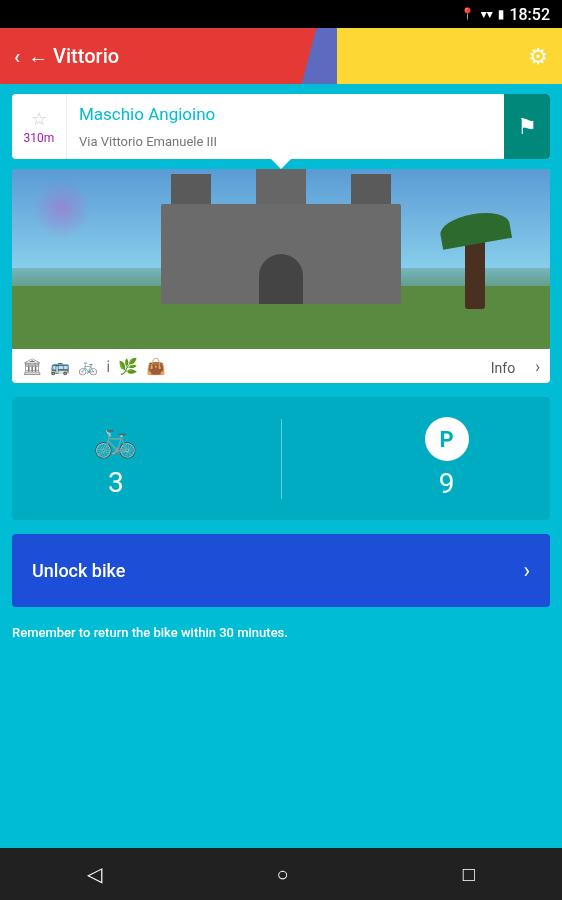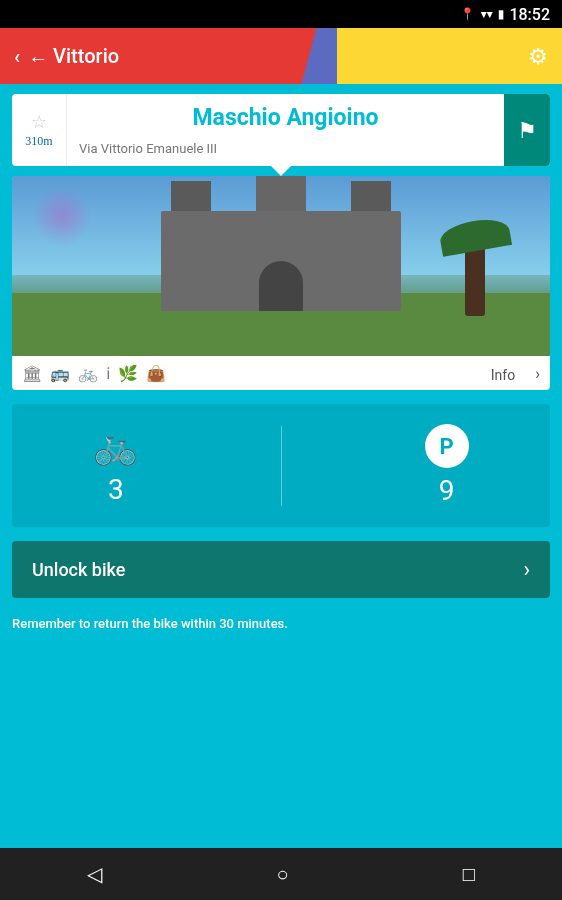--- a/index.html
+++ b/index.html
@@ -115,33 +115,31 @@
       padding: 10px 10px;
       min-width: 55px;
       border-right: 1px solid #eee;
     }
     .star-icon {
       font-size: 18px;
       color: #ccc;
     }
     .distance-text {
       font-size: 12px;
-      color: #0369a1;
+      color: #a21caf;
       margin-top: 2px;
-      font-family: Liberation Serif, serif;
     }
     .location-info {
       flex: 1;
       padding: 10px 12px;
     }
     .location-name {
-      font-size: 23px;
-      font-weight: 700;
+      font-size: 17px;
+      font-weight: 400;
       color: #00BCD4;
-      text-align: center;
     }
     .location-address {
       font-size: 13px;
       color: #777;
       margin-top: 10px;
     }
     .nav-button {
       background: #00897B;
       width: 46px;
       min-width: 46px;
@@ -247,23 +245,23 @@
     }
     .parking-letter {
       color: #00ACC1;
       font-size: 22px;
       font-weight: 700;
     }
 
     
     .unlock-button {
       margin: 14px 12px 0 12px;
-      background: #0f766e;
+      background: #1d4ed8;
       border-radius: 4px;
-      padding: 16px 20px;
+      padding: 24px 20px;
       display: flex;
       align-items: center;
       justify-content: space-between;
       cursor: pointer;
     }
     .unlock-label {
       color: #fff;
       font-size: 18px;
       font-weight: 500;
     }

